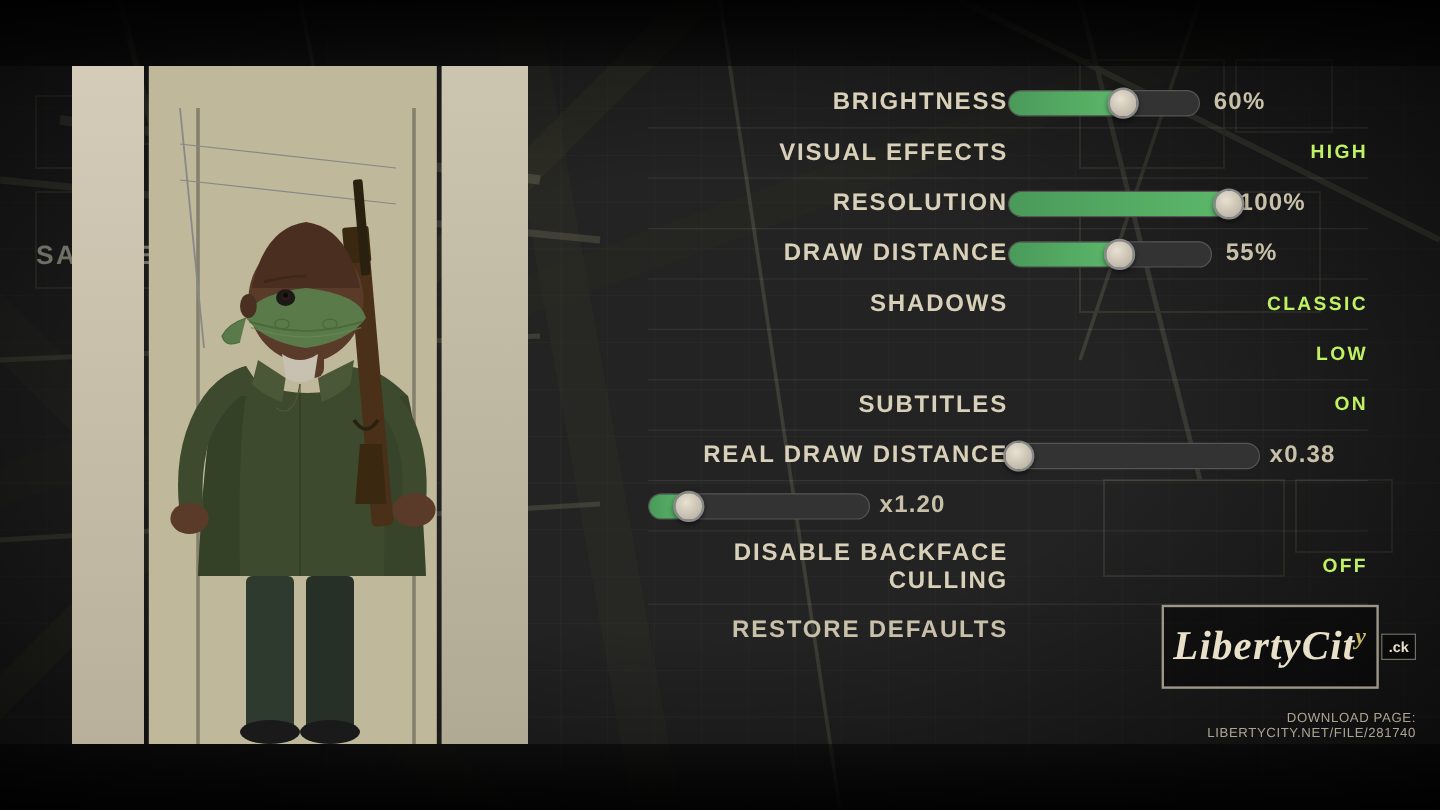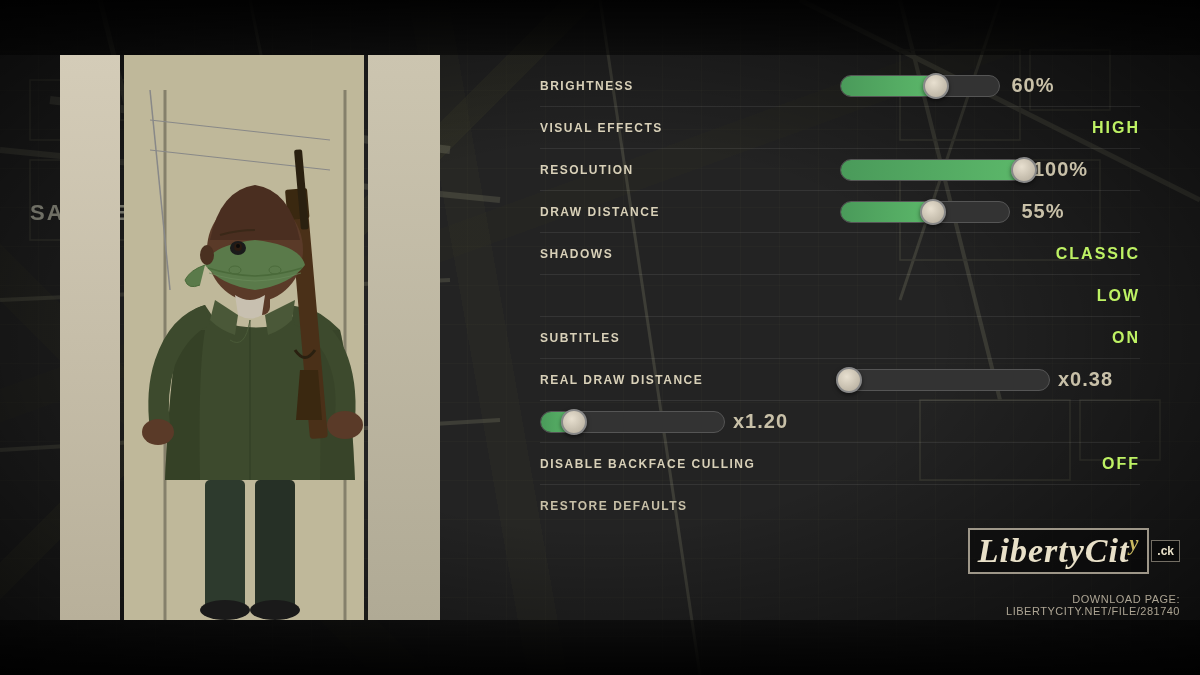--- a/index.html
+++ b/index.html
@@ -175,26 +175,27 @@
       border-bottom: 1px solid rgba(255,255,255,0.08);
       min-height: 42px;
     }
 
     .setting-row:last-child {
       border-bottom: none;
     }
 
     .setting-label {
       color: #d8d0b8;
-      font-size: 12px;
+      font-size: 20px;
       font-weight: bold;
       letter-spacing: 1.5px;
       text-transform: uppercase;
       flex: 0 0 300px;
       font-family: Arial, sans-serif;
+      text-align: right;
     }
 
     .setting-value {
       color: #bef264;
       font-size: 16px;
       font-weight: bold;
       letter-spacing: 2px;
       text-transform: uppercase;
       font-family: Arial, sans-serif;
       margin-left: auto;
@@ -526,20 +527,20 @@
 
     <div class="setting-row restore-row" style="cursor:pointer;">
       <span class="setting-label">RESTORE DEFAULTS</span>
     </div>
 
   </div>
 </div>
 
 <div class="liberty-city-watermark">
   <div style="display:flex;align-items:center;justify-content:flex-end;gap:2px;">
-    <span style="font-family:'Times New Roman',serif;font-size:34px;font-weight:bold;color:#e8e0c8;font-style:italic;border:2px solid rgba(220,210,190,0.7);padding:2px 8px;background:rgba(0,0,0,0.4);letter-spacing:1px;">LibertyCit<span style="color:#c8b860;font-size:20px;vertical-align:super;">y</span></span>
+    <span style="font-family:'Times New Roman',serif;font-size:34px;font-weight:bold;color:#e8e0c8;font-style:italic;border:2px solid rgba(220,210,190,0.7);padding:14px 8px;background:rgba(0,0,0,0.4);letter-spacing:1px;">LibertyCit<span style="color:#c8b860;font-size:20px;vertical-align:super;">y</span></span>
     <span style="font-family:Arial,sans-serif;font-size:12px;color:#e8e0c8;font-weight:bold;background:rgba(0,0,0,0.4);padding:3px 5px;border:1px solid rgba(220,210,190,0.5);">.ck</span>
   </div>
   <div style="margin-top:19px;">
     <div style="color:rgba(200,190,170,0.85);font-size:11px;letter-spacing:0.5px;font-family:Arial,sans-serif;text-align:right;">DOWNLOAD PAGE:</div>
     <div style="color:rgba(200,190,170,0.85);font-size:11px;letter-spacing:0.5px;font-family:Arial,sans-serif;text-align:right;">LIBERTYCITY.NET/FILE/281740</div>
   </div>
 </div>
 
 </body></html>

